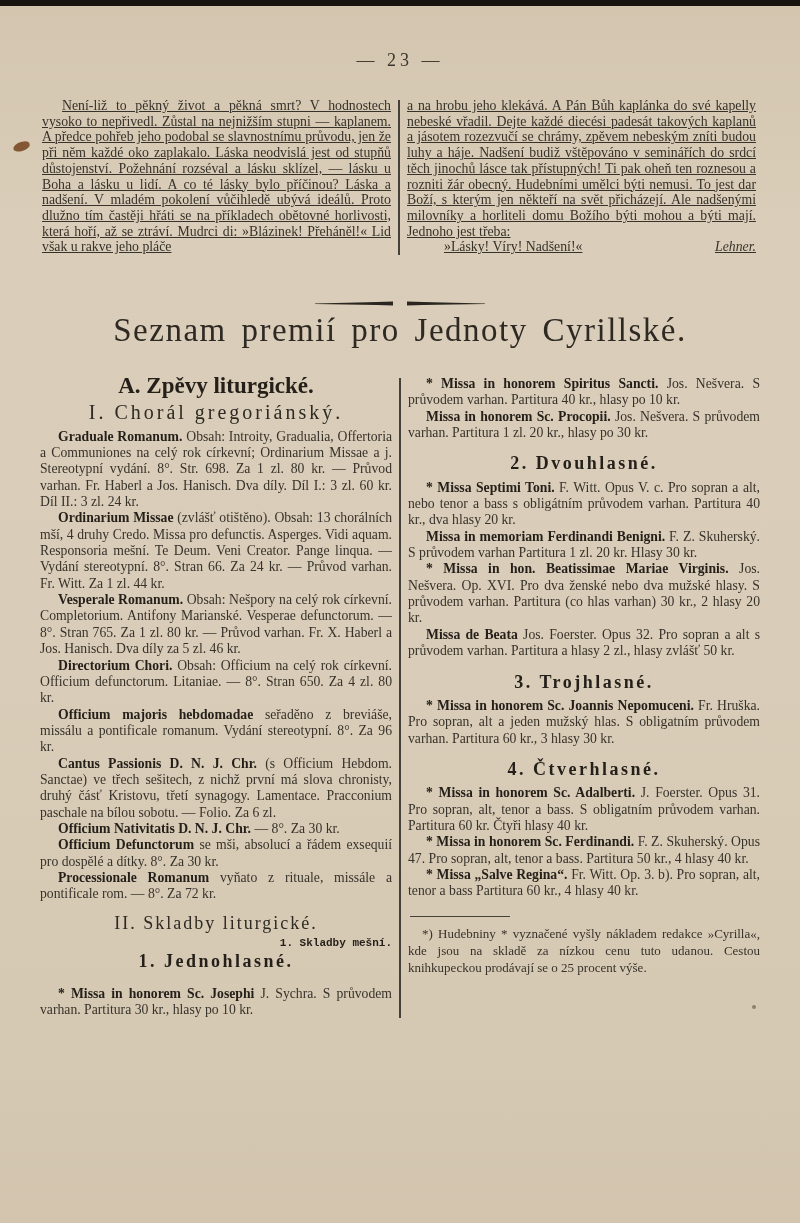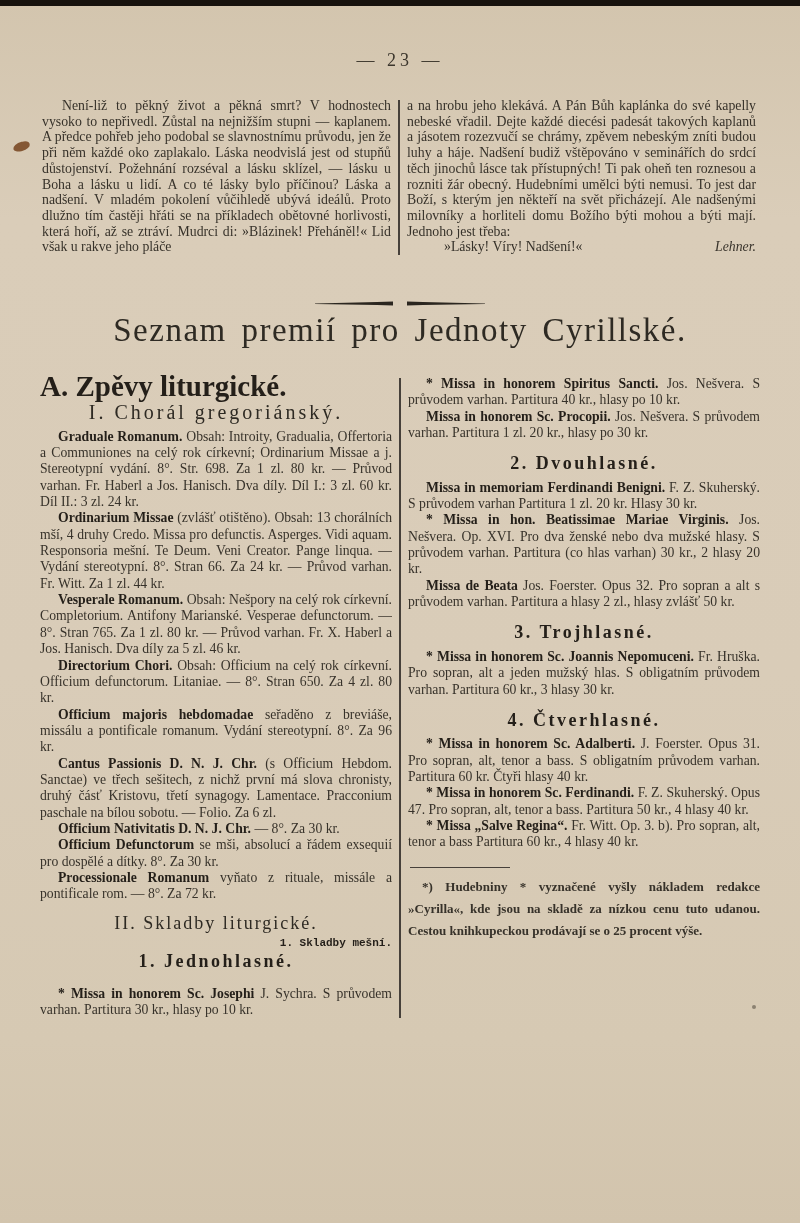--- a/index.html
+++ b/index.html
@@ -10,47 +10,47 @@
     color:#37322a;
   }
   .scan-edge{position:absolute;top:0;left:0;width:800px;height:6px;background:#17130e;}
   .page-number{position:absolute;top:50px;left:0;width:100%;text-align:center;
     font-size:18px;letter-spacing:4px;color:#3c362d;}
   .ink-blot{position:absolute;left:13px;top:142px;width:17px;height:9px;
     background:#7b4a26;border-radius:60% 40% 55% 45%;transform:rotate(-14deg);opacity:.9;}
   .speck{position:absolute;left:752px;top:1005px;width:4px;height:4px;border-radius:50%;
     background:#6b6254;opacity:.7;}
 
-  .intro{position:absolute;top:98px;left:42px;width:716px;display:flex;}
+  .intro{position:absolute;top:98px;left:42px;width:716px;display:flex;text-decoration:underline;}
   .intro .col{width:349px;font-size:13.8px;line-height:15.7px;text-align:justify;}
   .intro .col.first p{text-indent:20px;}
   .vdiv{width:2px;background:#46403a;margin:2px 7px 0 7px;align-self:stretch;}
   .intro p{margin:0;}
   .sig-row{display:flex;justify-content:space-between;margin-top:0;margin-left:37px;}
   .sig{font-style:italic;}
 
   .ornament{position:absolute;top:294px;left:0;width:100%;text-align:center;}
 
   .page-title{position:absolute;top:312px;left:0;width:100%;text-align:center;
     font-size:33px;letter-spacing:1.5px;word-spacing:5px;color:#2e2a23;font-weight:normal;margin:0;}
 
   .list{position:absolute;top:376px;left:40px;width:722px;display:flex;}
   .list .col{width:352px;font-size:13.7px;line-height:16.35px;text-align:justify;}
   .entry{margin:0;text-indent:18px;}
   .entry .lead{font-weight:bold;color:#241f19;}
-  h2.sec-a{font-size:29px;margin:2px 0 10px 0;color:#241f19;text-indent:0;}
+  h2.sec-a{font-size:23px;text-align:center;margin:2px 0 10px 0;color:#241f19;text-indent:0;}
   h3.choral{font-size:20px;font-weight:normal;text-align:center;letter-spacing:3px;
     margin:0 0 8px 0;color:#2e2a23;}
   h3.sec-ii{font-size:18px;font-weight:normal;text-align:center;letter-spacing:2px;
     margin:12px 0 4px 0;color:#2e2a23;}
   h4.mesni{font-size:11px;text-align:right;margin:2px 0 2px 0;color:#241f19;
     font-family:Liberation Mono, monospace;}
   h4.voice{font-size:18px;text-align:center;letter-spacing:2.5px;margin:14px 0 8px 0;color:#241f19;}
   .fn-rule{width:100px;height:1.5px;background:#46403a;margin:16px 0 8px 2px;}
-  .footnote{font-size:13px;line-height:22px;text-align:justify;margin:0;text-indent:14px;font-weight:bold;}
+  .footnote{font-size:13px;line-height:17px;text-align:justify;margin:0;text-indent:14px;}
 </style>
 </head>
 <body>
 
 <div class="page">
   <div class="scan-edge"></div>
   <div class="ink-blot"></div>
   <div class="speck"></div>
 
   <div class="page-number">— 23 —</div>
@@ -101,20 +101,21 @@
       <p class="entry"><span class="lead">* Missa in honorem Sc. Josephi</span> <span>J. Sychra. S průvodem varhan. Partitura 30 kr., hlasy po 10 kr.</span></p>
     </div>
 
     <div class="vdiv"></div>
 
     <div class="col">
       <p class="entry"><span class="lead">* Missa in honorem Spiritus Sancti.</span> <span>Jos. Nešvera. S průvodem varhan. Partitura 40 kr., hlasy po 10 kr.</span></p>
       <p class="entry"><span class="lead">Missa in honorem Sc. Procopii.</span> <span>Jos. Nešvera. S průvodem varhan. Partitura 1 zl. 20 kr., hlasy po 30 kr.</span></p>
 
       <h4 class="voice">2. Dvouhlasné.</h4>
+      <p class="entry"><span class="lead">* Missa Septimi Toni.</span> <span>F. Witt. Opus V. c. Pro sopran a alt, nebo tenor a bass s obligátním průvodem varhan. Partitura 40 kr., dva hlasy 20 kr.</span></p>
       <p class="entry"><span class="lead">Missa in memoriam Ferdinandi Benigni.</span> <span>F. Z. Skuherský. S průvodem varhan Partitura 1 zl. 20 kr. Hlasy 30 kr.</span></p>
       <p class="entry"><span class="lead">* Missa in hon. Beatissimae Mariae Virginis.</span> <span>Jos. Nešvera. Op. XVI. Pro dva ženské nebo dva mužské hlasy. S průvodem varhan. Partitura (co hlas varhan) 30 kr., 2 hlasy 20 kr.</span></p>
       <p class="entry"><span class="lead">Missa de Beata</span> <span>Jos. Foerster. Opus 32. Pro sopran a alt s průvodem varhan. Partitura a hlasy 2 zl., hlasy zvlášť 50 kr.</span></p>
 
       <h4 class="voice">3. Trojhlasné.</h4>
       <p class="entry"><span class="lead">* Missa in honorem Sc. Joannis Nepomuceni.</span> <span>Fr. Hruška. Pro sopran, alt a jeden mužský hlas. S obligatním průvodem varhan. Partitura 60 kr., 3 hlasy 30 kr.</span></p>
 
       <h4 class="voice">4. Čtverhlasné.</h4>
       <p class="entry"><span class="lead">* Missa in honorem Sc. Adalberti.</span> <span>J. Foerster. Opus 31. Pro sopran, alt, tenor a bass. S obligatním průvodem varhan. Partitura 60 kr. Čtyři hlasy 40 kr.</span></p>
       <p class="entry"><span class="lead">* Missa in honorem Sc. Ferdinandi.</span> <span>F. Z. Skuherský. Opus 47. Pro sopran, alt, tenor a bass. Partitura 50 kr., 4 hlasy 40 kr.</span></p>

